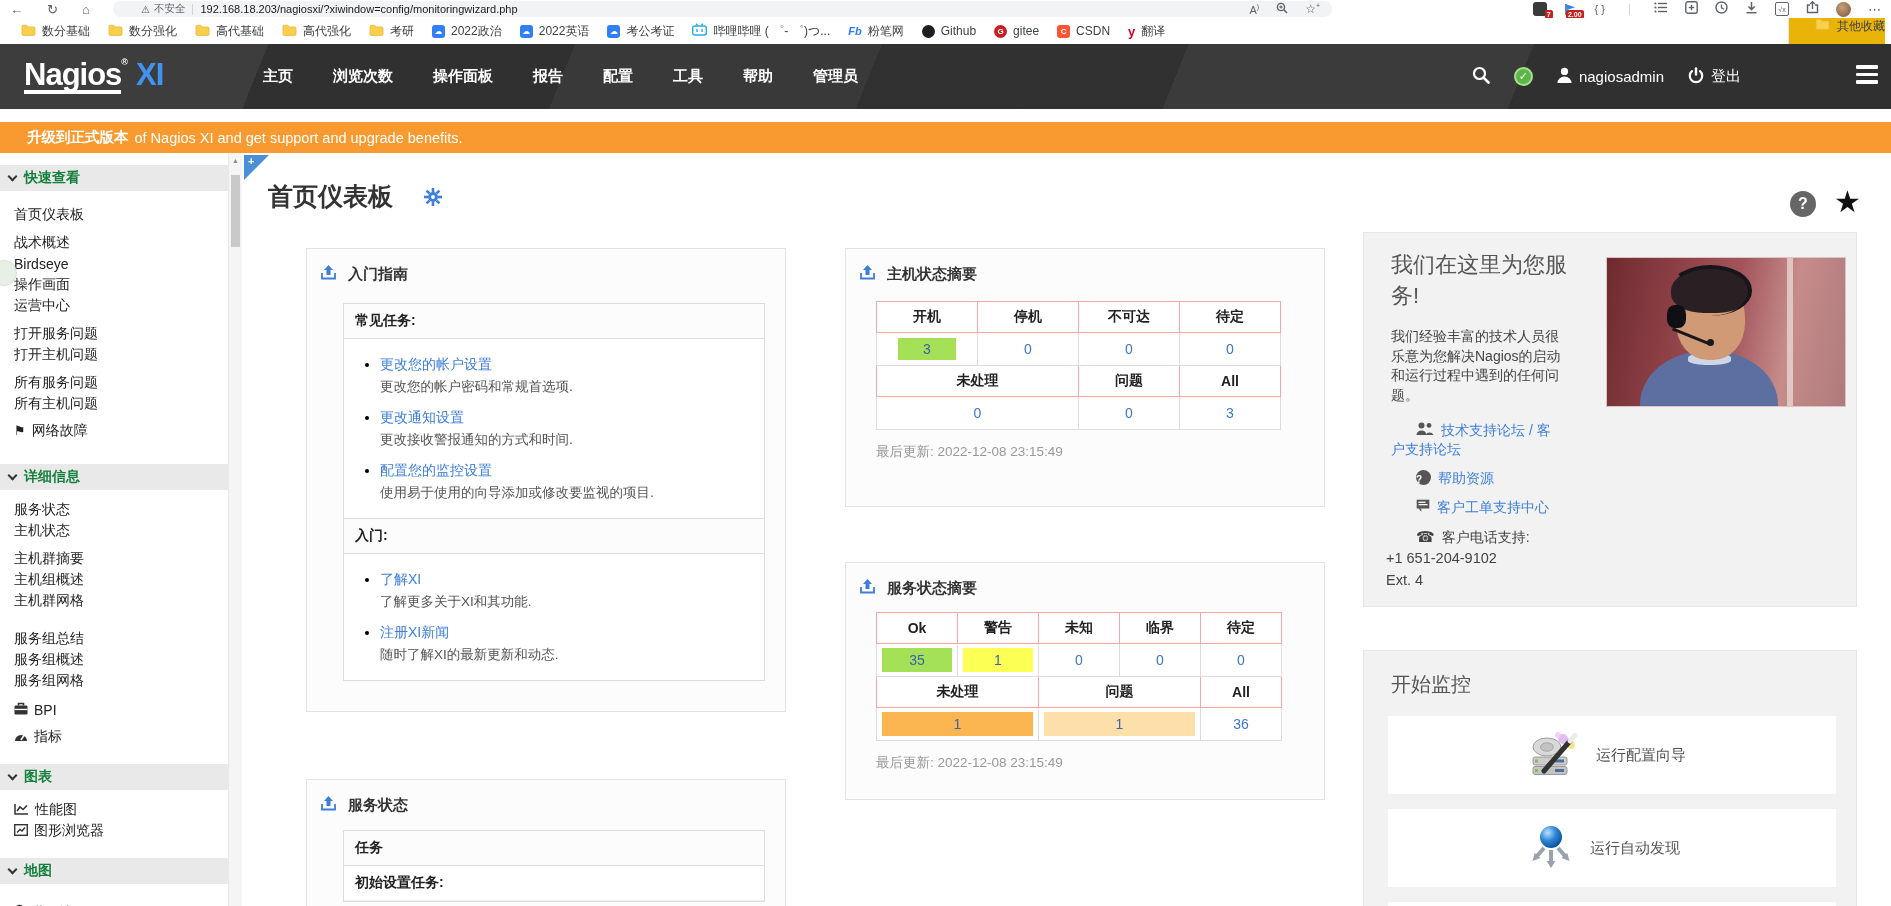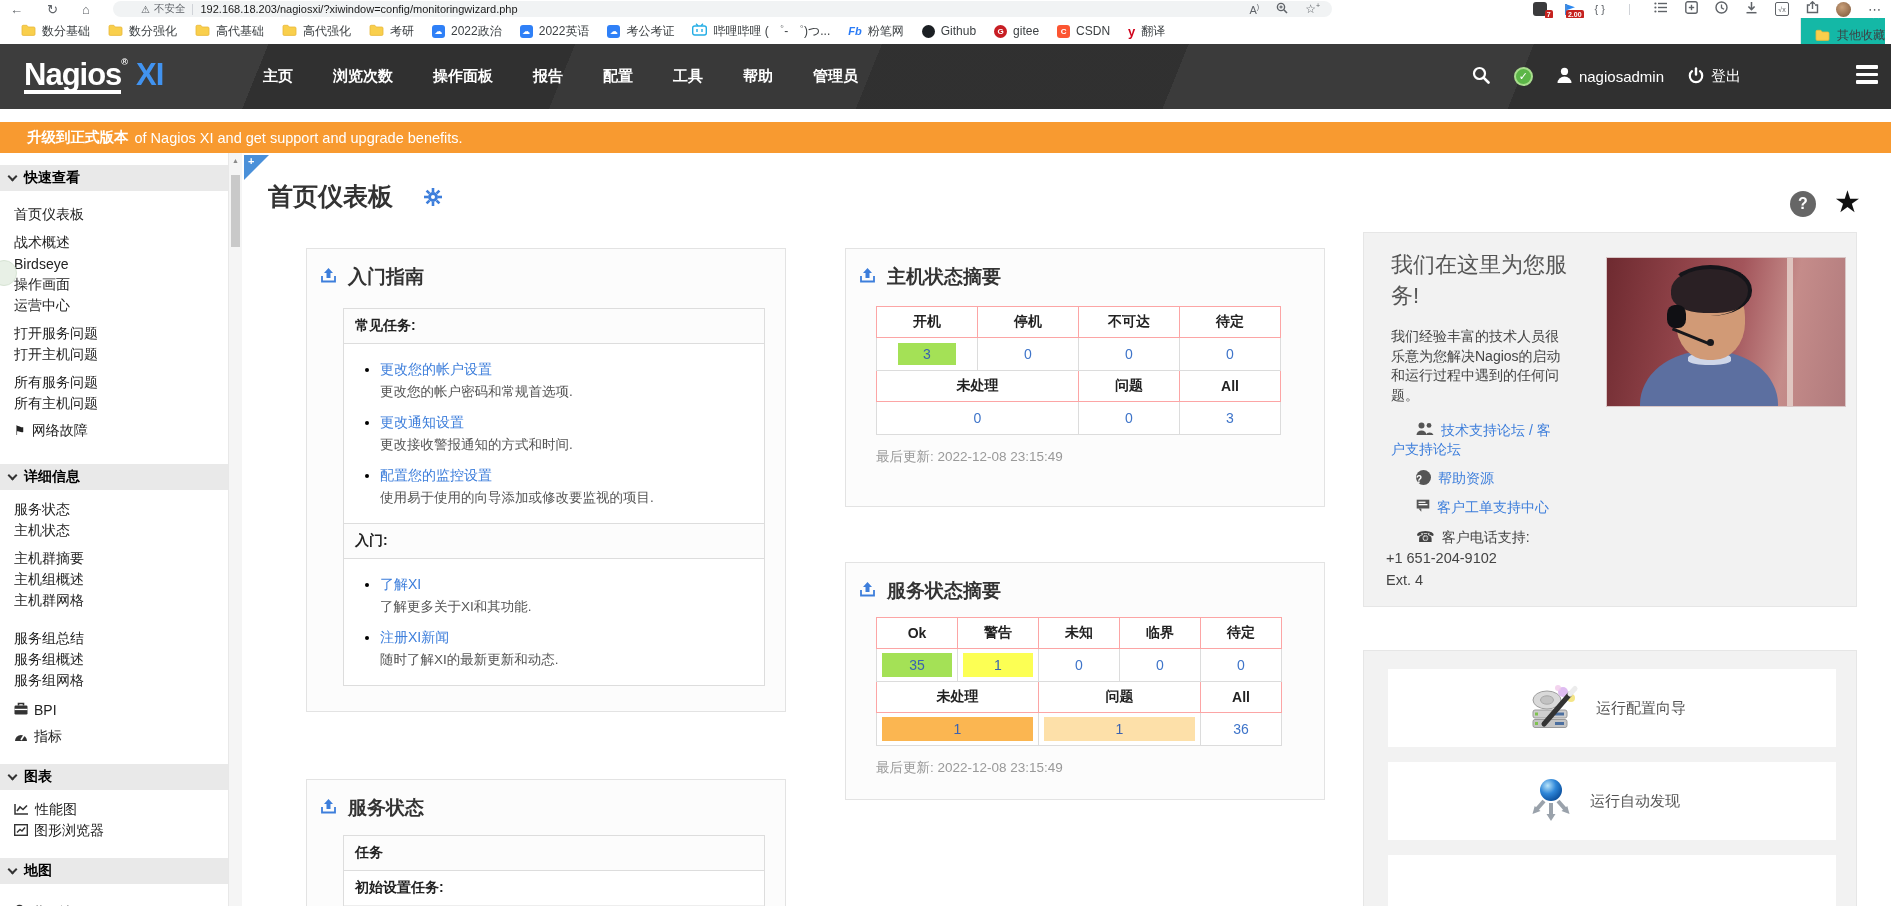--- a/index.html
+++ b/index.html
@@ -21,22 +21,22 @@
   .badge{position:absolute;bottom:-3px;right:-6px;background:#c5221f;color:#fff;font-size:7px;
     border-radius:2px;padding:0 2px;line-height:9px;font-weight:bold}
   .gi{font-size:11px;color:#5f6368}
   .avatar{width:15px;height:15px;border-radius:50%;background:radial-gradient(circle at 40% 35%,#c9a07a,#7a5236)}
 
   .bm-bar{position:absolute;top:18px;left:0;right:0;height:27px;background:#fff;
     border-bottom:1px solid #e6e8eb;display:flex;align-items:flex-end;padding-left:12px;font-size:12px;color:#3c4043}
   .bm{display:flex;align-items:center;gap:6px;padding:0 9px;height:100%;white-space:nowrap}
   .bm-ic{width:13px;height:13px;border-radius:3px;color:#fff;font-size:8px;font-weight:bold;
     display:flex;align-items:center;justify-content:center}
-  .other-fav{position:absolute;right:6px;top:18px;height:26px;display:flex;align-items:flex-end;gap:7px;
-    font-size:12px;color:#3c4043;border-left:1px solid #e6e8eb;padding-left:14px;background:#14b8a6}
+  .other-fav{position:absolute;right:6px;top:18px;height:26px;display:flex;align-items:flex-start;gap:7px;
+    font-size:12px;color:#3c4043;border-left:1px solid #e6e8eb;padding-left:26px;background:#eab308}
 
   
   .nx-header{position:absolute;top:44px;left:0;right:0;height:65px;background:#333;
     background-image:linear-gradient(112deg,rgba(255,255,255,.05) 0 14%,rgba(0,0,0,.06) 14% 30%,
      rgba(255,255,255,.03) 30% 46%,rgba(0,0,0,.05) 46% 62%,rgba(255,255,255,.04) 62% 80%,rgba(0,0,0,.06) 80%)}
   .logo{position:absolute;left:24px;top:13px;font-size:31px;font-weight:bold;color:#fff;letter-spacing:-1px}
   .logo .n{display:inline-block;border-bottom:4px solid #fff;line-height:1.0}
   .logo sup{font-size:9px;vertical-align:top}
   .logo .xi{color:#4193f0;margin-left:9px}
   .nx-nav{position:absolute;left:263px;top:0;height:65px;display:flex;align-items:center;gap:40px;
@@ -52,21 +52,21 @@
 
   
   .banner{position:absolute;top:122px;left:0;right:0;height:31px;background:#F89A30;color:#fff;
     font-size:14.5px;display:flex;align-items:center;padding-left:27px}
   .banner b{margin-right:6px}
   .banner-close{position:absolute;right:10px;top:8px;font-size:12px;color:#fff}
 
   
   .sidebar{position:absolute;top:153px;left:0;width:228px;bottom:0;background:#fff;font-size:14px;color:#222}
   .sb-h{background:#e9e9e9;height:26px;display:flex;align-items:center;padding-left:9px;gap:8px;
-    color:#000000;font-weight:bold;font-size:14px}
+    color:#15803d;font-weight:bold;font-size:14px}
   .chev{width:7px;height:7px;border-right:2px solid #333;border-bottom:2px solid #333;
     transform:rotate(45deg);margin-top:-4px}
   .sb-i{padding-left:14px;height:21px;display:flex;align-items:center;gap:6px;cursor:default}
   .sb-scroll{position:absolute;top:153px;left:228px;width:14px;bottom:0;background:#f5f5f5;border-left:1px solid #e8e8e8}
   .sb-arrow{height:14px;display:flex;align-items:center;justify-content:center;font-size:7px;color:#8a8a8a}
   .sb-thumb{position:absolute;top:22px;left:2px;width:9px;height:72px;background:#c9c9c9}
   .float-dot{position:absolute;left:-9px;top:260px;width:26px;height:26px;border-radius:50%;
     background:#e6efe4;border:1px solid #d2e0cf;opacity:.9}
 
   
@@ -74,21 +74,21 @@
     clip-path:polygon(0 0,100% 0,0 100%);color:#fff;font-size:11px;font-weight:bold;padding:0 0 0 4px;line-height:13px}
   .page-title{position:absolute;left:268px;top:180px;font-size:25px;font-weight:bold;color:#333}
   .title-gear{position:absolute;left:423px;top:187px}
   .help-dot{position:absolute;left:1790px;top:191px;width:26px;height:26px;border-radius:50%;background:#666;
     color:#fff;font-weight:bold;font-size:16px;display:flex;align-items:center;justify-content:center}
   .fav-star{position:absolute;left:1834px;top:184px;font-size:30px;color:#111}
 
   .panel{position:absolute;border:1px solid #e3e3e3;background:#fcfcfc}
   .panel-right{background:#f2f2f2;border-color:#e6e6e6}
   .p-head{display:flex;align-items:center;gap:11px;padding:15px 0 0 13px}
-  .p-title{font-size:19px;font-weight:bold;color:#333}
+  .p-title{font-size:15px;font-weight:bold;color:#333}
 
   
   .gs-box{margin:18px 20px 0 36px;border:1px solid #ddd;background:#fff}
   .gs-head{padding:8px 11px;font-weight:bold;font-size:14px;color:#222;border-bottom:1px solid #ddd;background:#fcfcfc}
   .gs-head.mid{border-top:1px solid #ddd}
   .gs-body{padding:4px 14px 16px 10px}
   .gs-body ul{margin-left:26px}
   .gs-body li{margin-top:13px;font-size:14px}
   .gs-link{color:#3d7edb;cursor:pointer}
   .gs-desc{color:#555;font-size:13.5px;margin-top:4px}
@@ -677,20 +677,21 @@
     </div>
     <div class="hp-link hp-phone">
       <span class="lic" style="font-size:15px;color:#444">☎</span><span>客户电话支持:</span>
     </div>
   </div>
   <div class="phone-extra">+1 651-204-9102</div>
   <div class="phone-extra">Ext. 4</div>
 </div>
 
 <div class="panel panel-right" id="p-start" style="left:1363px;top:650px;width:494px;height:300px">
+  <div class="sp-title">开始监控</div>
   <div class="start-row">
     <span>
       <svg width="52" height="46" viewBox="0 0 52 46">
         <rect x="5" y="26" width="34" height="8" rx="2" fill="#cdcdcd" stroke="#9a9a9a"></rect>
         <rect x="7" y="28.5" width="3" height="3" fill="#7fc24f"></rect>
           <rect x="27" y="28.5" width="9" height="3" fill="#4c6f9f"></rect>
         <rect x="5" y="35.5" width="34" height="8" rx="2" fill="#c4c4c4" stroke="#9a9a9a"></rect>
         <rect x="7" y="38" width="3" height="3" fill="#7fc24f"></rect>
           <rect x="27" y="38" width="9" height="3" fill="#4c6f9f"></rect>
         <ellipse cx="19" cy="16" rx="14" ry="9" fill="#d9d9d9" stroke="#9d9d9d"></ellipse>

